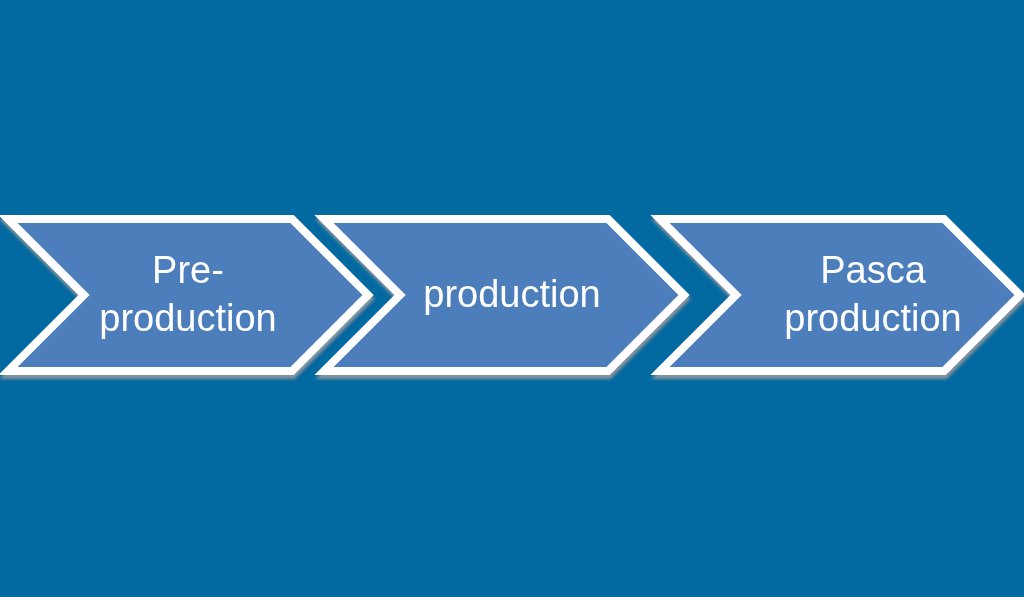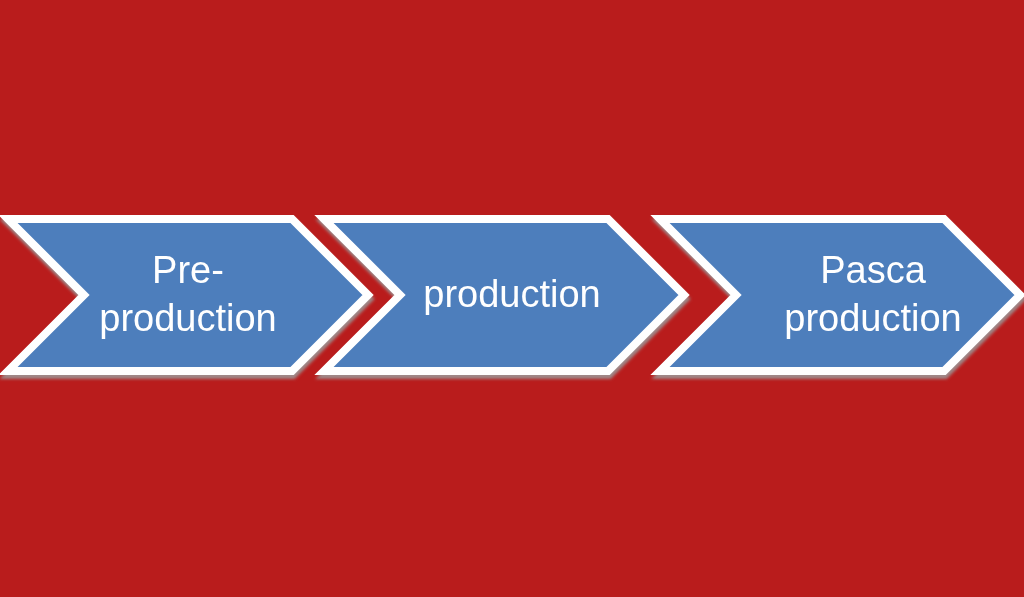--- a/index.html
+++ b/index.html
@@ -4,21 +4,21 @@
 <style>
   html, body {
     margin: 0;
     padding: 0;
     background: #000000;
   }
   .canvas {
     position: relative;
     width: 1024px;
     height: 597px;
-    background: #b91c1c;
+    background: #0369a1;
     overflow: hidden;
     font-family: "Liberation Sans", sans-serif;
   }
   .shapes-svg {
     position: absolute;
     left: 0;
     top: 0;
     width: 1024px;
     height: 597px;
     display: block;

